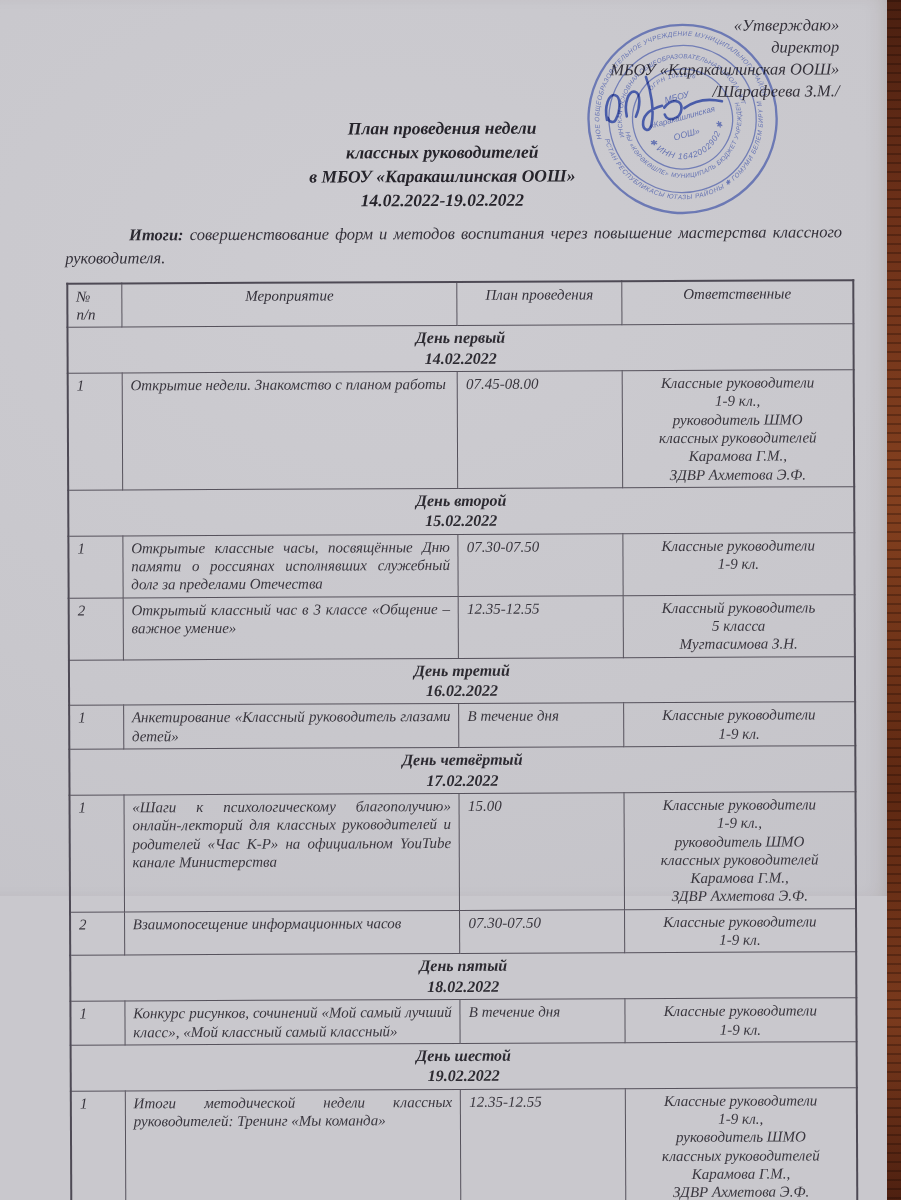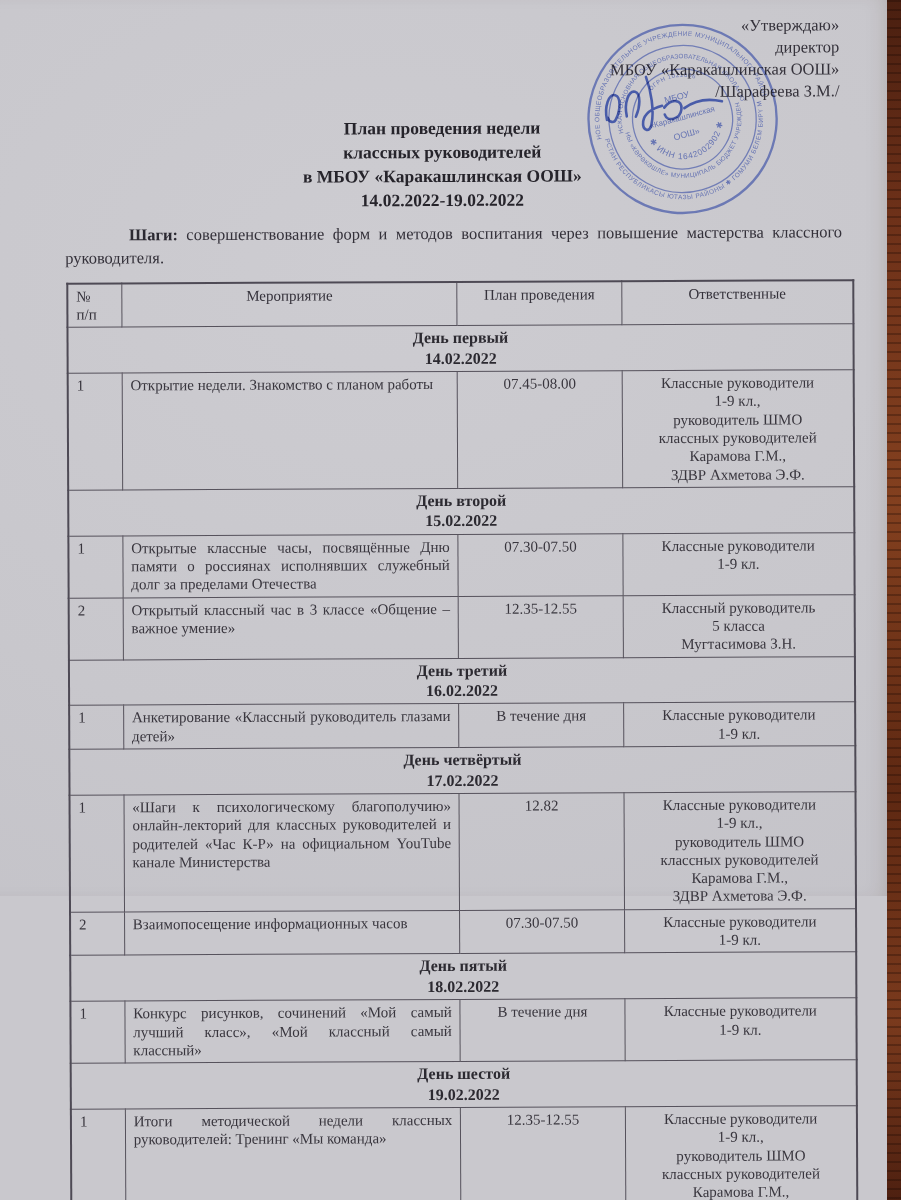--- a/index.html
+++ b/index.html
@@ -1,19 +1,19 @@
 <!DOCTYPE html>
 <html><head>
 <meta charset="utf-8">
 <style>
   html,body{margin:0;padding:0;background:#c9c8cd;}
   body{width:901px;height:1200px;overflow:hidden;font-family:"Liberation Serif",serif;}
   .photo{position:relative;width:901px;height:896px;
     background:radial-gradient(135% 100% at 42% 30%, #cdccd1 0%, #c8c7cc 52%, #c2c1c7 100%);
-    box-shadow:inset -26px 0 26px -18px rgba(70,35,15,.28);}
+    box-shadow:inset -26px 0 26px -18px rgba(70,35,15,.28);font-style:italic;}
   .wood{position:absolute;top:0;right:0;width:14px;height:1200px;z-index:5;
     background:
       repeating-linear-gradient(180deg, rgba(20,5,0,.28) 0 2px, rgba(0,0,0,0) 2px 9px),
       linear-gradient(180deg,#4a1f10 0%,#6e3119 18%,#83401f 42%,#5e2812 66%,#7a3a1d 85%,#4e2010 100%);}
   .sheet{position:absolute;left:0;top:0;right:14px;bottom:0;transform:rotate(-0.25deg);color:#3a3740;}
 
   .approval{padding:16px 46px 0 0;text-align:right;font-size:16.5px;line-height:1.33;color:#35323b;}
   .stamp{position:absolute;left:586px;top:22px;width:196px;height:196px;mix-blend-mode:multiply;opacity:.95;}
   .signature{position:absolute;left:594px;top:66px;width:160px;height:92px;mix-blend-mode:multiply;transform:rotate(-4deg);}
 
@@ -23,21 +23,21 @@
 
   table.plan{border-collapse:collapse;table-layout:fixed;width:788px;margin:12px 46px 0 67px;
     font-size:15px;color:#39363e;border:2px solid #4e4a55;}
   .plan td,.plan th{border:1px solid #56525c;vertical-align:top;padding:3px 8px;line-height:1.22;font-weight:normal;overflow:hidden;}
   .plan thead th{color:#35323b;}
   .th-num{text-align:left;padding-left:7px;}
   .th-c{text-align:center;}
   .banner td{text-align:center;font-weight:bold;font-size:16px;line-height:1.28;padding:2px 4px;color:#2c2a31;}
   .c-num{text-align:left;padding-left:7px;}
   .c-event{text-align:justify;}
-  .c-time{text-align:center;}
+  .c-time{}
   .c-resp{text-align:center;white-space:pre-line;}
 </style>
 </head>
 <body>
 
 <div class="photo">
   <div class="wood"></div>
 
   <div class="sheet">
 
@@ -83,21 +83,21 @@
                M92,44 C103,37 117,36 130,40" fill="none" stroke="#3b50a5" stroke-width="2.6" stroke-linecap="round" opacity=".9"></path>
     </svg>
 
     <div class="title">
       <div>План проведения недели</div>
       <div>классных руководителей</div>
       <div>в МБОУ «Каракашлинская ООШ»</div>
       <div>14.02.2022-19.02.2022</div>
     </div>
 
-    <p class="goal"><span class="lbl">Шаги:</span> <span>совершенствование форм и методов воспитания через повышение мастерства классного руководителя.</span></p>
+    <p class="goal"><span class="lbl">Итоги:</span> <span>совершенствование форм и методов воспитания через повышение мастерства классного руководителя.</span></p>
 
     <table class="plan">
       <colgroup>
         <col style="width:6.9%">
           <col style="width:42.7%">
           <col style="width:20.9%">
           <col style="width:29.5%">
       </colgroup>
       <thead>
         <tr>
@@ -164,21 +164,21 @@
           </tr>
           <tr class="banner">
             <td colspan="4">
               <div>День четвёртый</div>
               <div>17.02.2022</div>
             </td>
           </tr>
           <tr>
             <td class="c-num">1</td>
             <td class="c-event">«Шаги к психологическому благополучию» онлайн-лекторий для классных руководителей и родителей «Час К-Р» на официальном YouTube канале Министерства</td>
-            <td class="c-time">12.82</td>
+            <td class="c-time">15.00</td>
             <td class="c-resp">Классные руководители
 1-9 кл.,
 руководитель ШМО
 классных руководителей
 Карамова Г.М.,
 ЗДВР Ахметова Э.Ф.</td>
           </tr>
           <tr>
             <td class="c-num">2</td>
             <td class="c-event">Взаимопосещение информационных часов</td>

